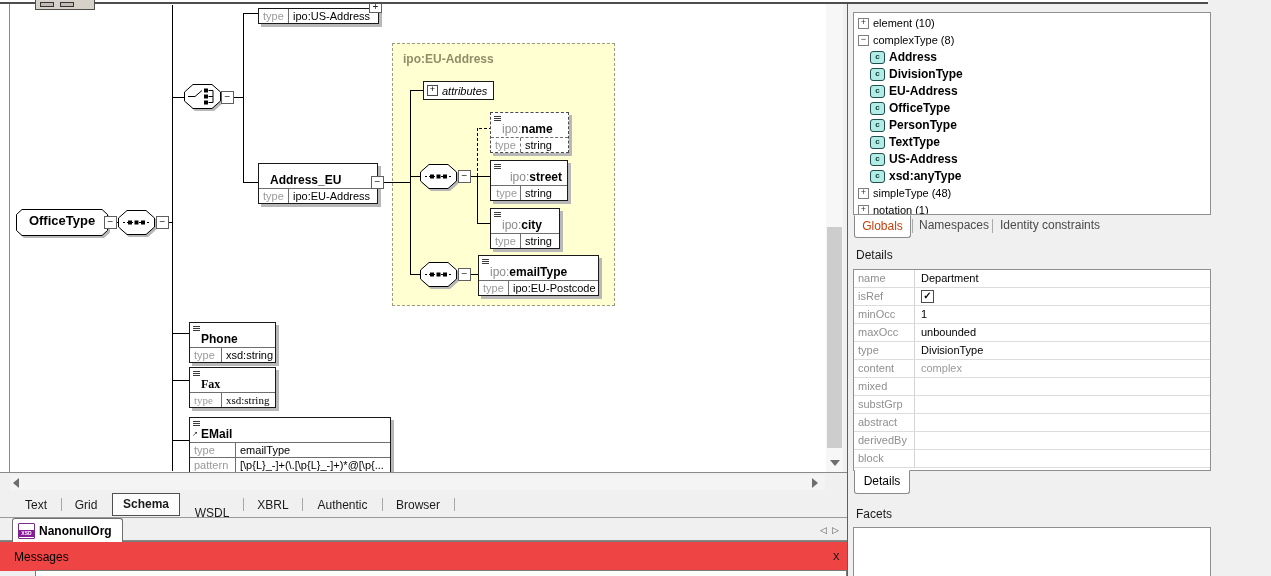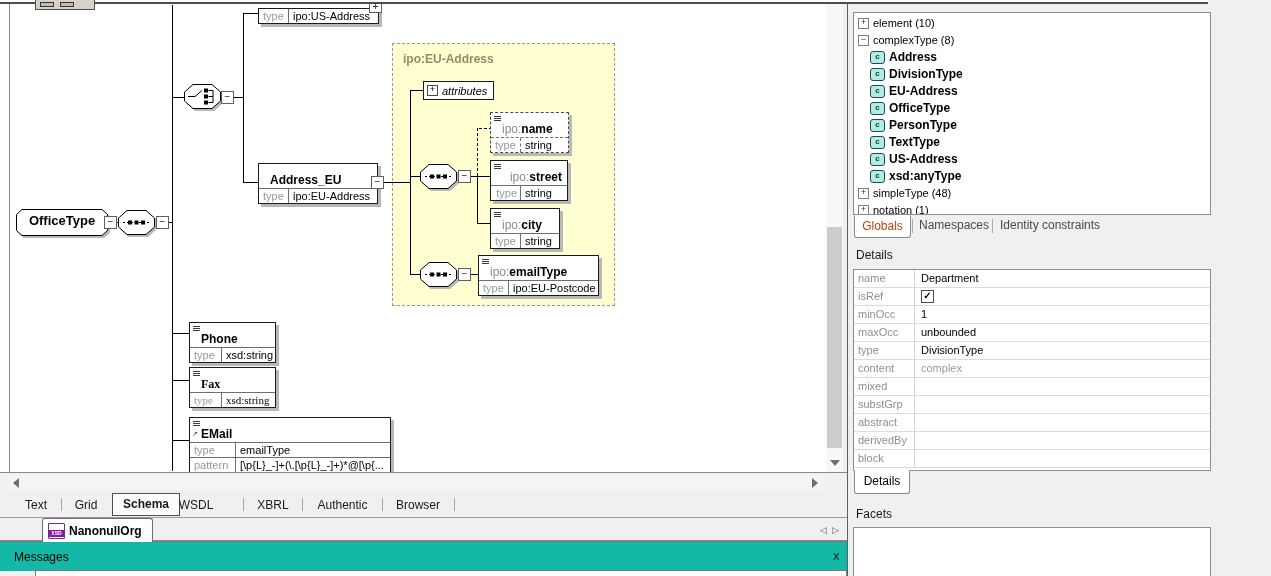--- a/index.html
+++ b/index.html
@@ -40,21 +40,21 @@
   
   .botbg{position:absolute;left:0;top:473px;width:847px;height:103px;background:#f0f0f0;}
   .vtab{position:absolute;top:494px;height:22px;font-size:12px;line-height:22px;text-align:center;color:#1a1a1a;}
   .vtab.active{border:1px solid #4f4f4f;background:#fcfcfc;font-weight:bold;top:493px;height:21px;line-height:21px;}
   .vsep{position:absolute;top:498px;width:1px;height:13px;background:#a8a8a8;}
   .ftab{position:absolute;left:12px;top:518px;height:23px;background:#fff;border:1px solid #6e6e6e;border-bottom:none;
     border-radius:3px 3px 0 0;display:flex;align-items:center;padding:0 10px 0 5px;font-size:12px;font-weight:bold;z-index:3;}
   .xsdicon{width:15px;height:14px;background:#fff;border:1px solid #7a2a8a;border-radius:1px;margin-right:4px;position:relative;flex:none;}
   .xsdicon b{position:absolute;left:0;right:0;bottom:1px;height:7px;background:#8a1a9a;color:#fff;font-size:5px;line-height:7px;text-align:center;font-weight:bold;}
   .navarrow{position:absolute;top:525px;font-size:9px;color:#555;}
-  .msghead{position:absolute;left:0;top:541px;width:847px;height:29px;background:#14b8a6;border-top:1px solid #7a7a7a;}
+  .msghead{position:absolute;left:0;top:541px;width:847px;height:29px;background:#ef4444;border-top:1px solid #7a7a7a;}
   .msgbox{position:absolute;left:35px;top:570px;width:810px;height:6px;background:#fff;border:1px solid #7a7a7a;border-bottom:none;}
   
   #rpanel{position:absolute;left:847px;top:0;width:424px;height:576px;background:#f0f0f0;border-left:1px solid #5f5f5f;}
   .sunken{position:absolute;background:#fff;border:1px solid #8f8f8f;}
   .treerow{height:17px;line-height:17px;white-space:nowrap;display:flex;align-items:center;font-size:11px;}
   .treerow .pm{width:9px;height:9px;border:1px solid #7e7e7e;background:#fff;font-size:9px;line-height:7px;text-align:center;margin:0 4px 0 2px;flex:none;color:#333;}
   .treerow.child{padding-left:14px;font-size:12px;font-weight:bold;}
   .cicon{width:13px;height:11px;background:#b2ece4;border:1px solid #1d4f4f;border-radius:3px;font-size:8px;line-height:10px;
     text-align:center;font-weight:bold;color:#083a3a;margin-right:4px;flex:none;}
   .ptabbar{position:absolute;left:0;top:215px;width:424px;height:24px;font-size:12px;color:#4a4a4a;}
@@ -246,33 +246,33 @@
   <div class="botbg" style="z-index:6;"></div>
   <div class="abs" style="left:0;top:472px;width:847px;height:1px;background:#8a8a8a;z-index:7;"></div>
   <div class="abs" style="left:10px;top:475px;width:815px;height:15px;background:#f4f4f4;z-index:7;">
     <span class="tri-l" style="left:3px;top:3px;"></span>
     <span class="tri-r" style="left:802px;top:3px;"></span>
   </div>
 
   <div class="vtab" style="left:12px;width:48px;z-index:7;">Text</div>
   <div class="vtab" style="left:62px;width:48px;z-index:7;">Grid</div>
   <div class="vtab active" style="left:112px;width:66px;z-index:7;">Schema</div>
-  <div class="vtab" style="left:166px;width:60px;z-index:7;">WSDL</div>
+  <div class="vtab" style="left:182px;width:60px;z-index:7;margin-top:8px;">WSDL</div>
   <div class="vtab" style="left:245px;width:56px;z-index:7;">XBRL</div>
   <div class="vtab" style="left:304px;width:77px;z-index:7;">Authentic</div>
   <div class="vtab" style="left:384px;width:68px;z-index:7;">Browser</div>
   <div class="vsep" style="left:61px;z-index:7;"></div>
   <div class="vsep" style="left:243px;z-index:7;"></div>
   <div class="vsep" style="left:302px;z-index:7;"></div>
   <div class="vsep" style="left:382px;z-index:7;"></div>
   <div class="vsep" style="left:454px;z-index:7;"></div>
   <div class="abs" style="left:0;top:517px;width:847px;height:1px;background:#9a9a9a;z-index:7;"></div>
 
   <div class="abs" style="left:0;top:540px;width:847px;height:1px;background:#8a8a8a;z-index:7;"></div>
-  <div class="ftab" style="z-index:8;margin-left:30px;">
+  <div class="ftab" style="z-index:8;">
     <span class="xsdicon">
         <b>XSD</b>
       </span>
     <span>NanonullOrg</span>
   </div>
   <span class="navarrow" style="left:820px;z-index:7;">◁</span>
   <span class="navarrow" style="left:832px;z-index:7;">▷</span>
 
   <div class="msghead" style="z-index:7;">
     <span class="abs" style="left:14px;top:8px;font-size:12px;">Messages</span>

